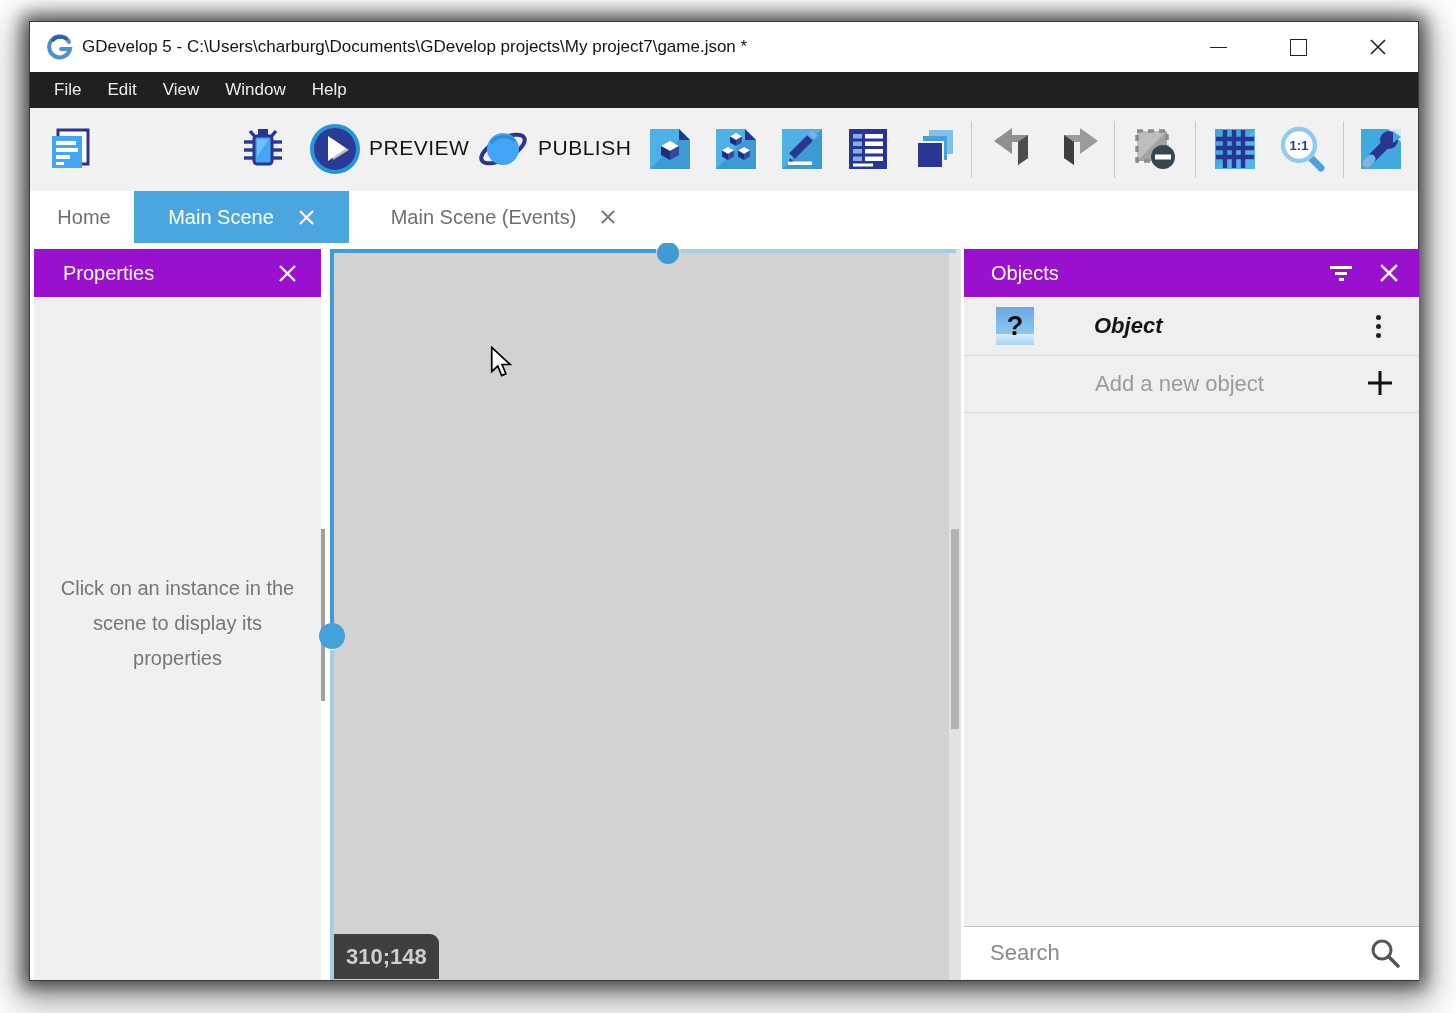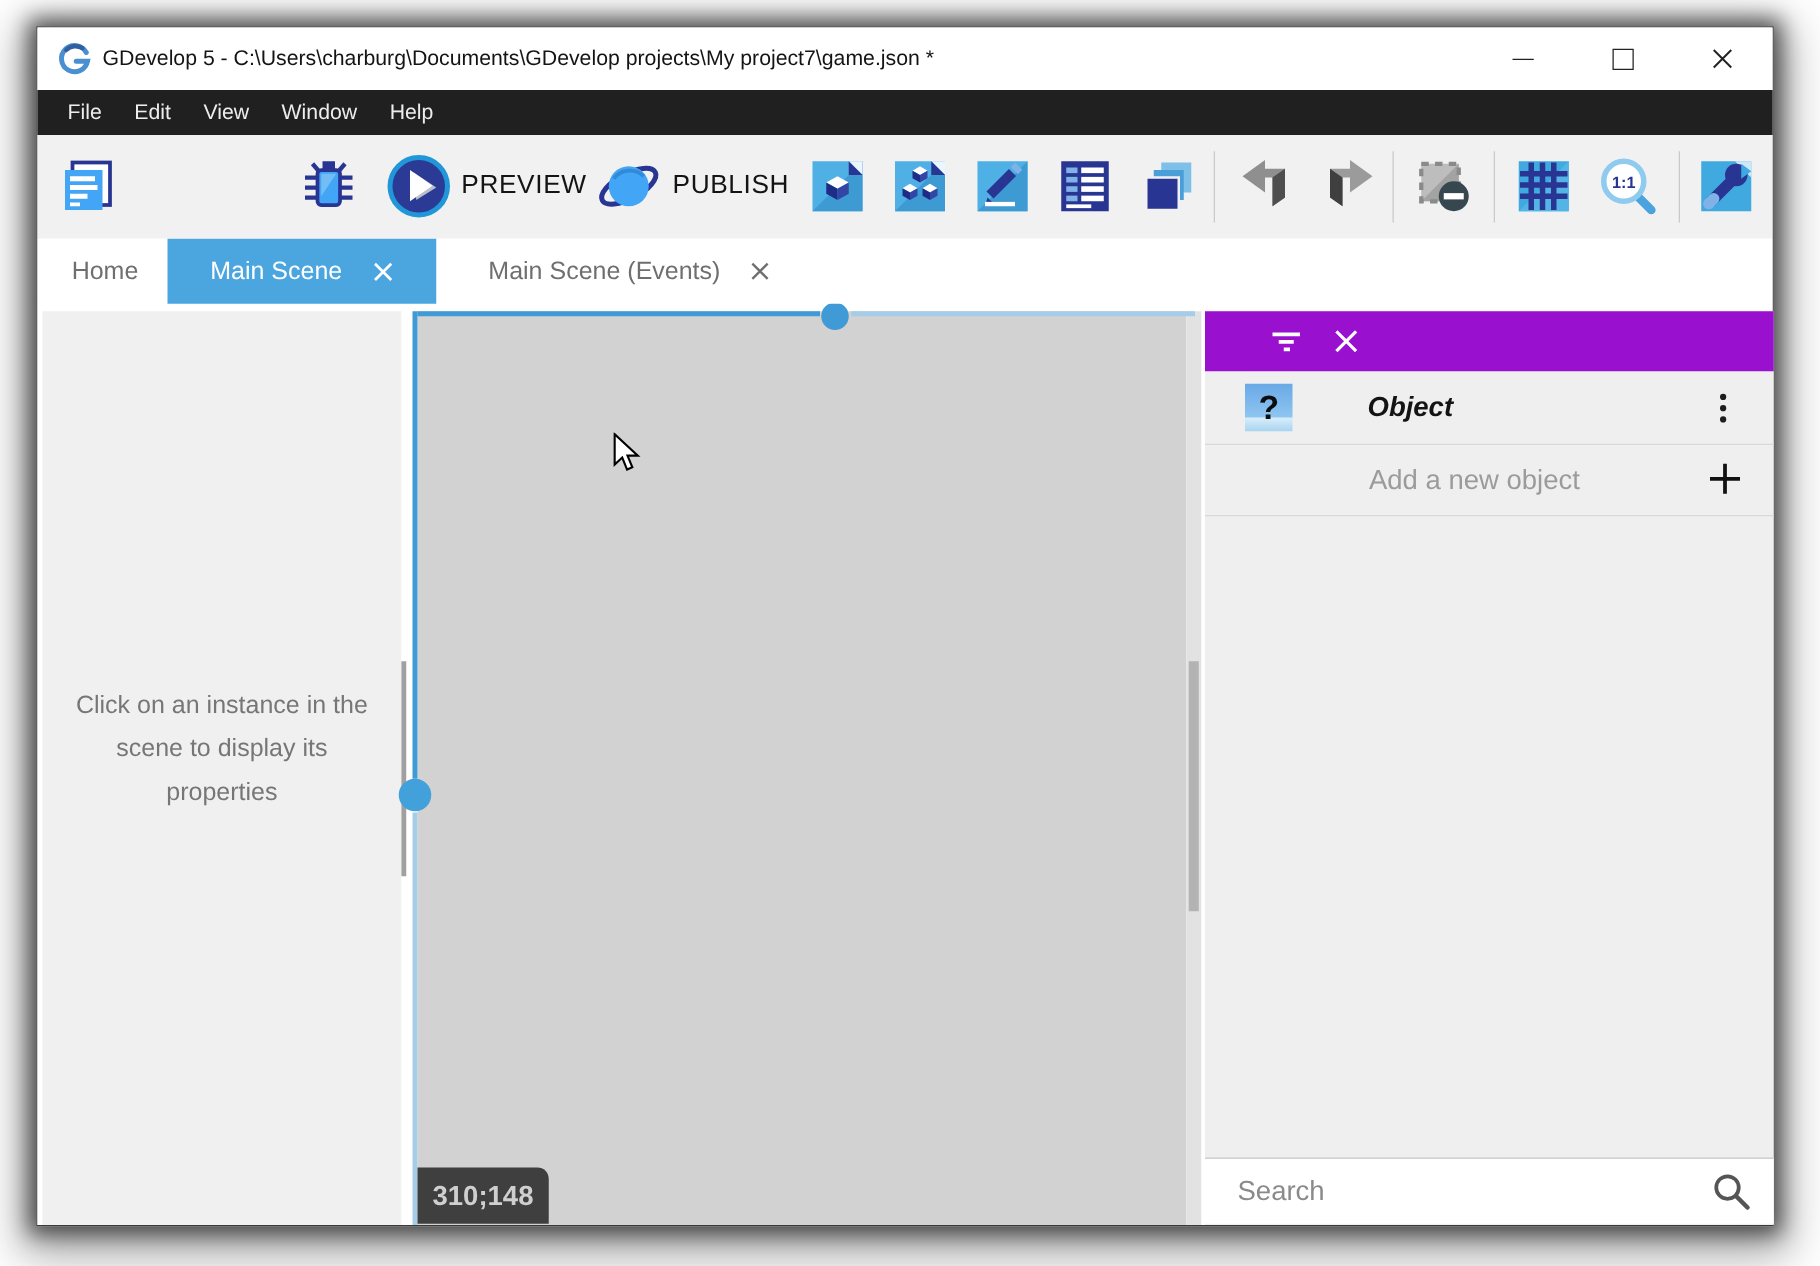--- a/index.html
+++ b/index.html
@@ -305,27 +305,34 @@
     <div class="rscroll-track"></div>
     <div class="rscroll-thumb"></div>
     <div class="coord-badge">
       <span>310;148</span>
     </div>
     <svg class="cursor" width="26" height="32" viewBox="0 0 13 19">
       <path d="M1 .8 L1 15.2 L4.6 11.9 L6.9 17.6 L9.4 16.5 L7.1 11 L12 11 Z" fill="#fff" stroke="#000" stroke-width="1"></path>
     </svg>
 
     <div class="props">
+      <div class="panel-header">
+        <span class="props-title">Properties</span>
+        <svg width="19" height="19" viewBox="0 0 19 19">
+            <path d="M2 2 L17 17 M17 2 L2 17" stroke="#fff" stroke-width="2.4"></path>
+          </svg>
+      </div>
       <div class="props-body">
         <div class="props-msg">Click on an instance in the scene to display its properties</div>
       </div>
     </div>
 
     <div class="objects">
       <div class="panel-header">
+        <span class="obj-title">Objects</span>
         <svg class="hdr-ic" width="24" height="20" viewBox="0 0 24 20">
           <rect x="1" y="3" width="22" height="3" fill="#fff"></rect>
             <rect x="6" y="9" width="12" height="3" fill="#fff"></rect>
             <rect x="10" y="15" width="5" height="3" fill="#fff"></rect>
         </svg>
         <svg class="hdr-ic" width="20" height="20" viewBox="0 0 19 19">
             <path d="M2 2 L17 17 M17 2 L2 17" stroke="#fff" stroke-width="2.4"></path>
           </svg>
       </div>
       <div class="obj-row">

